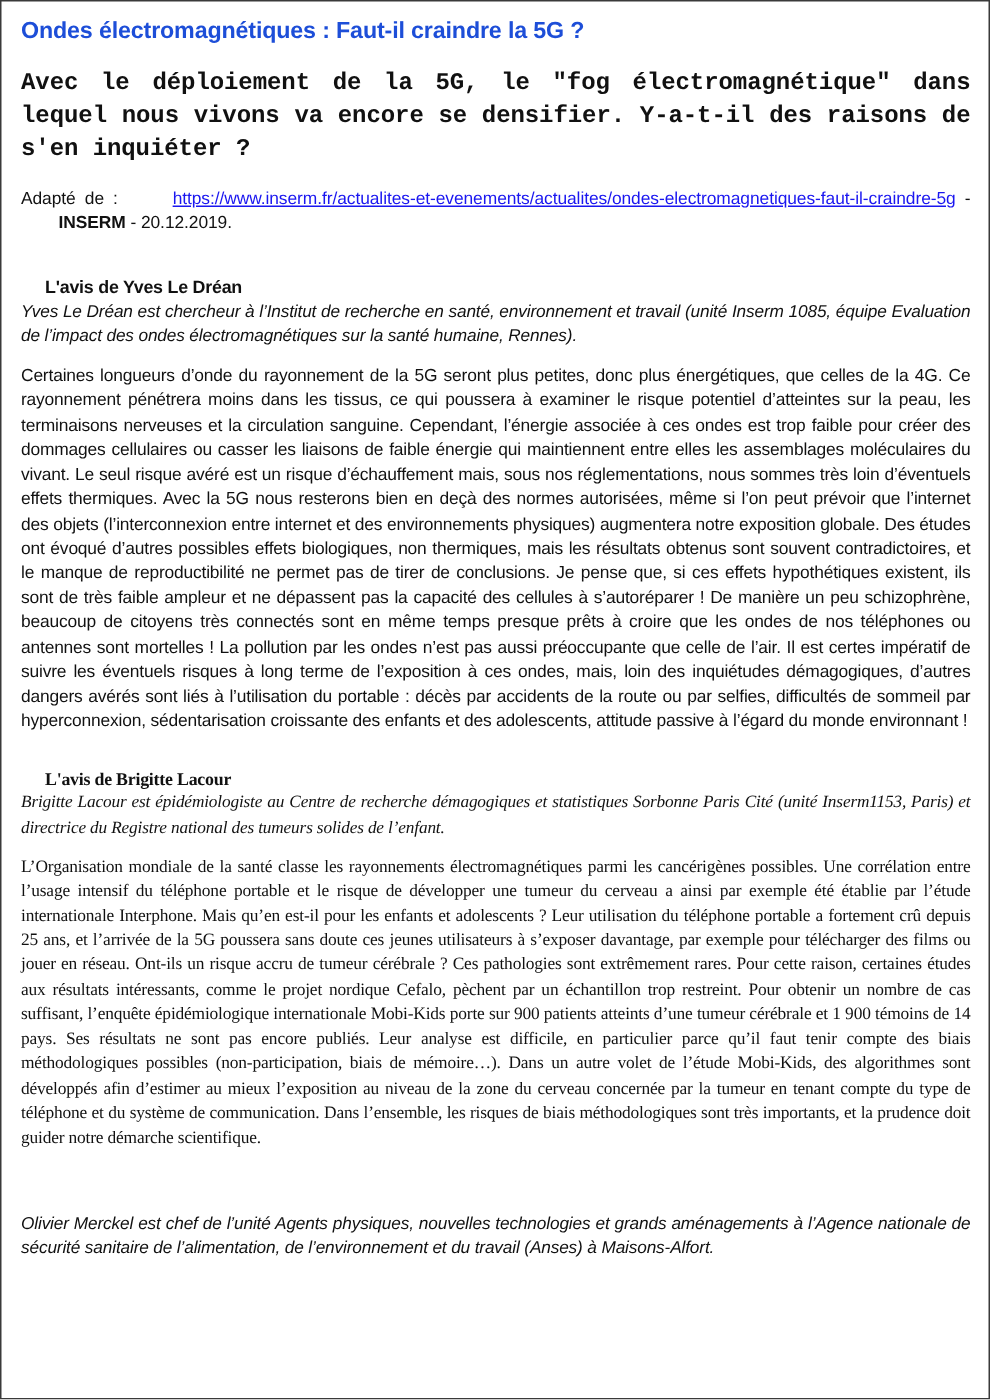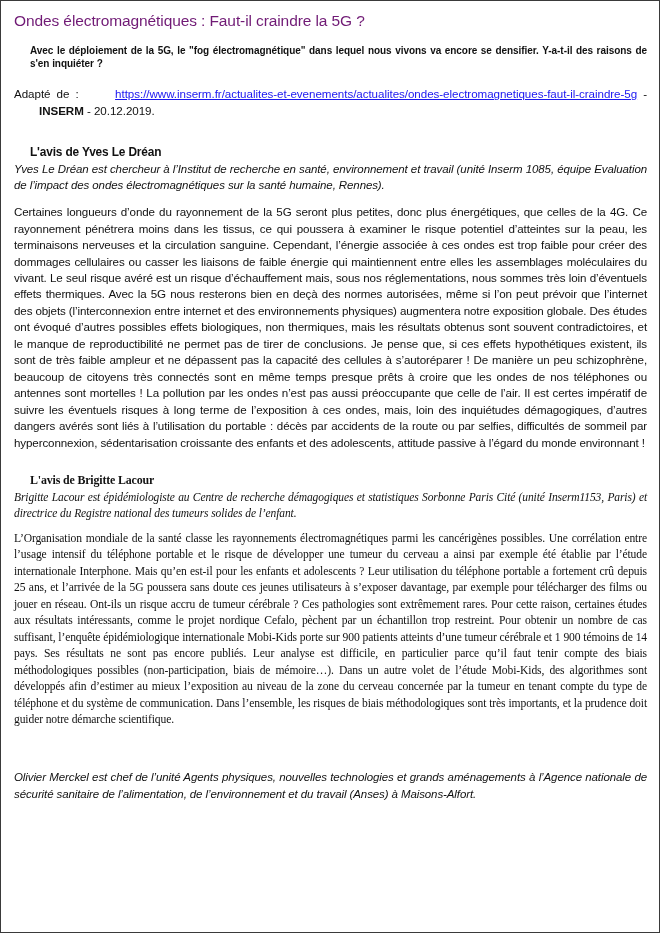--- a/index.html
+++ b/index.html
@@ -22,34 +22,35 @@
     overflow: hidden;
   }
   .page-inner {
     box-sizing: border-box;
     padding: 9px 12px 0 13px;
   }
 
   
   .doc-title {
     font-size: 15.5px;
-    font-weight: normal;
-    color: #701a75;
+    font-weight: bold;
+    color: #1d4ed8;
     letter-spacing: -0.1px;
     margin: 2px 0 0 0;
     line-height: 1.2;
   }
   .lead {
-    font-size: 10px;
+    font-size: 16px;
     font-weight: bold;
     color: #111111;
     text-align: justify;
     line-height: 1.38;
-    margin: 13px 0 0 16px;
+    margin: 13px 0 0 0;
     letter-spacing: -0.05px;
+    font-family: Liberation Mono, monospace;
   }
   .source-line {
     font-size: 11.6px;
     color: #111111;
     text-align: justify;
     line-height: 1.42;
     margin: 15px 0 0 0;
     letter-spacing: -0.05px;
   }
   .source-link {

